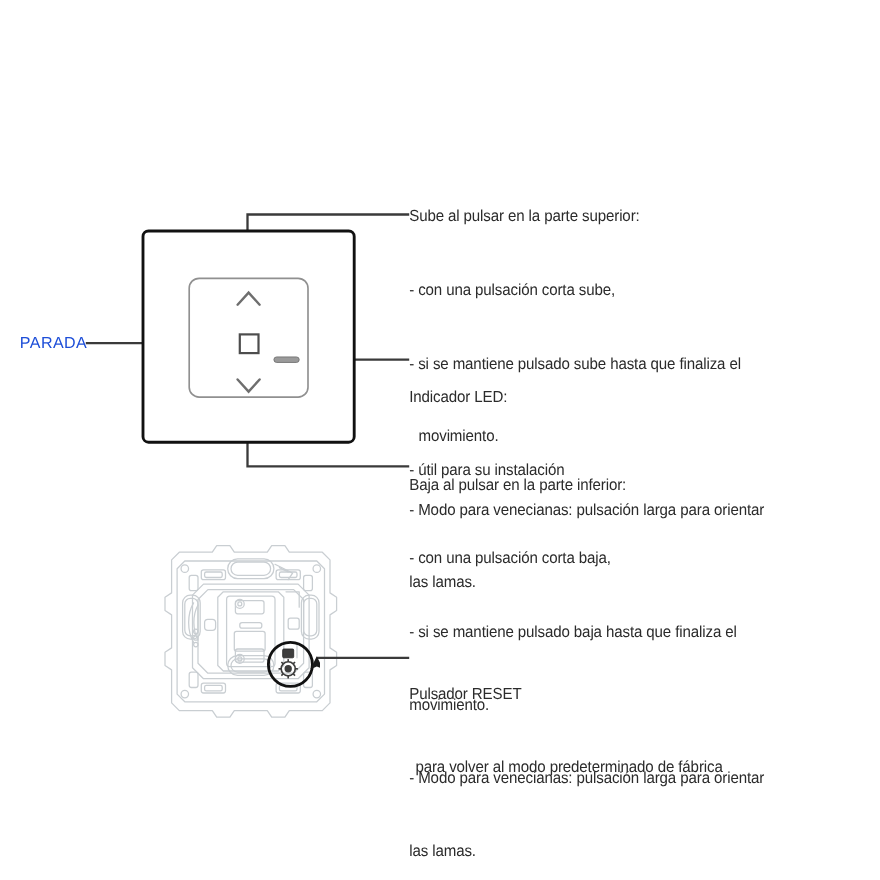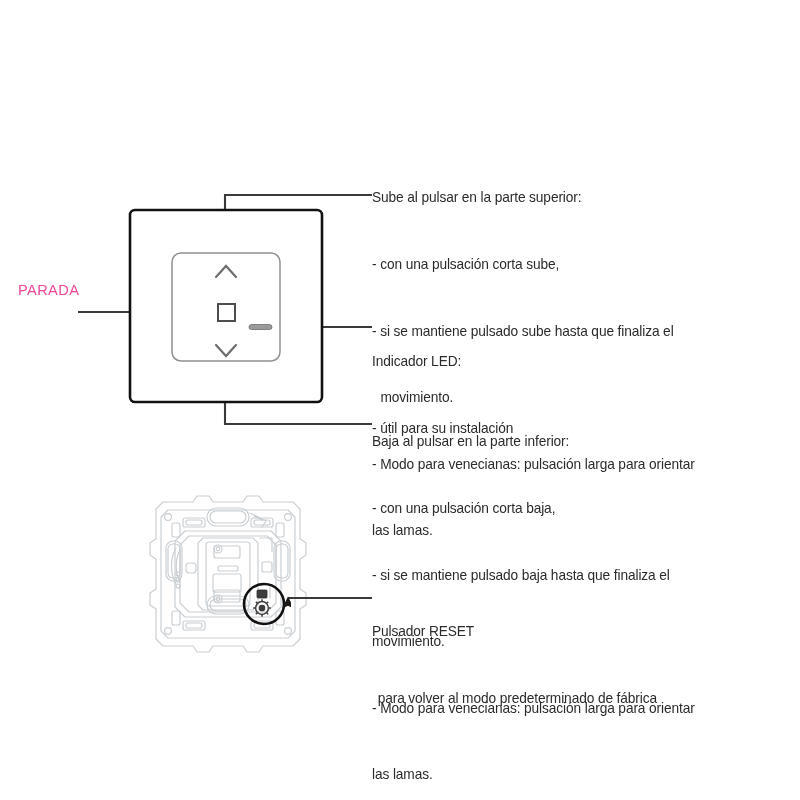--- a/index.html
+++ b/index.html
@@ -28,23 +28,23 @@
   .txt .ln{display:block;}
   .txt .ind{padding-left:9px;}
 
   #blk-up     {left:372px; top:142px;}
   #blk-led    {left:372px; top:306px;}
   #blk-down   {left:372px; top:386px;}
   #blk-reset  {left:372px; top:576px;}
   #blk-reset .ln2{padding-left:6px;}
 
   #lbl-parada{
-    position:absolute;left:18px;top:280px;
+    position:absolute;left:18px;top:302px;
     font-size:14.6px;line-height:20px;letter-spacing:.4px;
-    color:#ec4899;white-space:pre;
+    color:#1d4ed8;white-space:pre;
   }
 
   
   svg{position:absolute;left:0;top:0;overflow:visible;}
   #art{width:800px;height:800px;}
 </style>
 </head>
 <body>
 
 <div id="stage">

